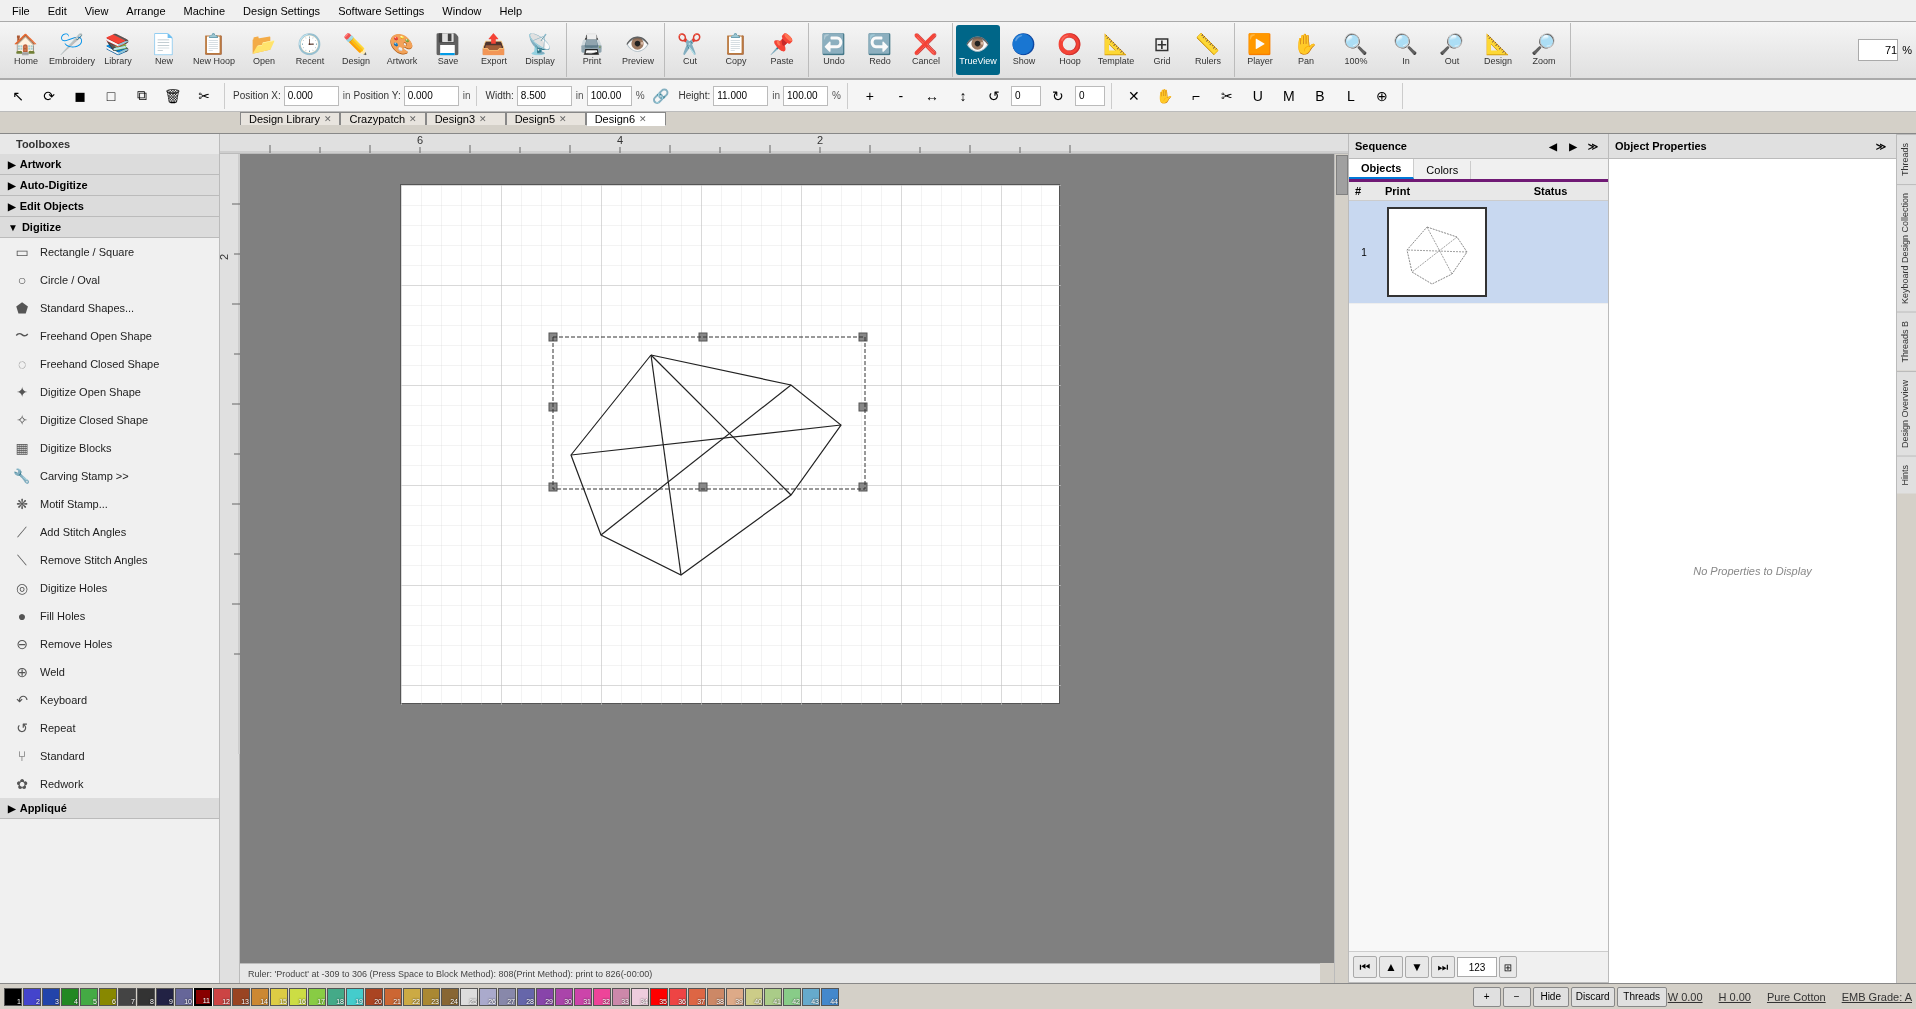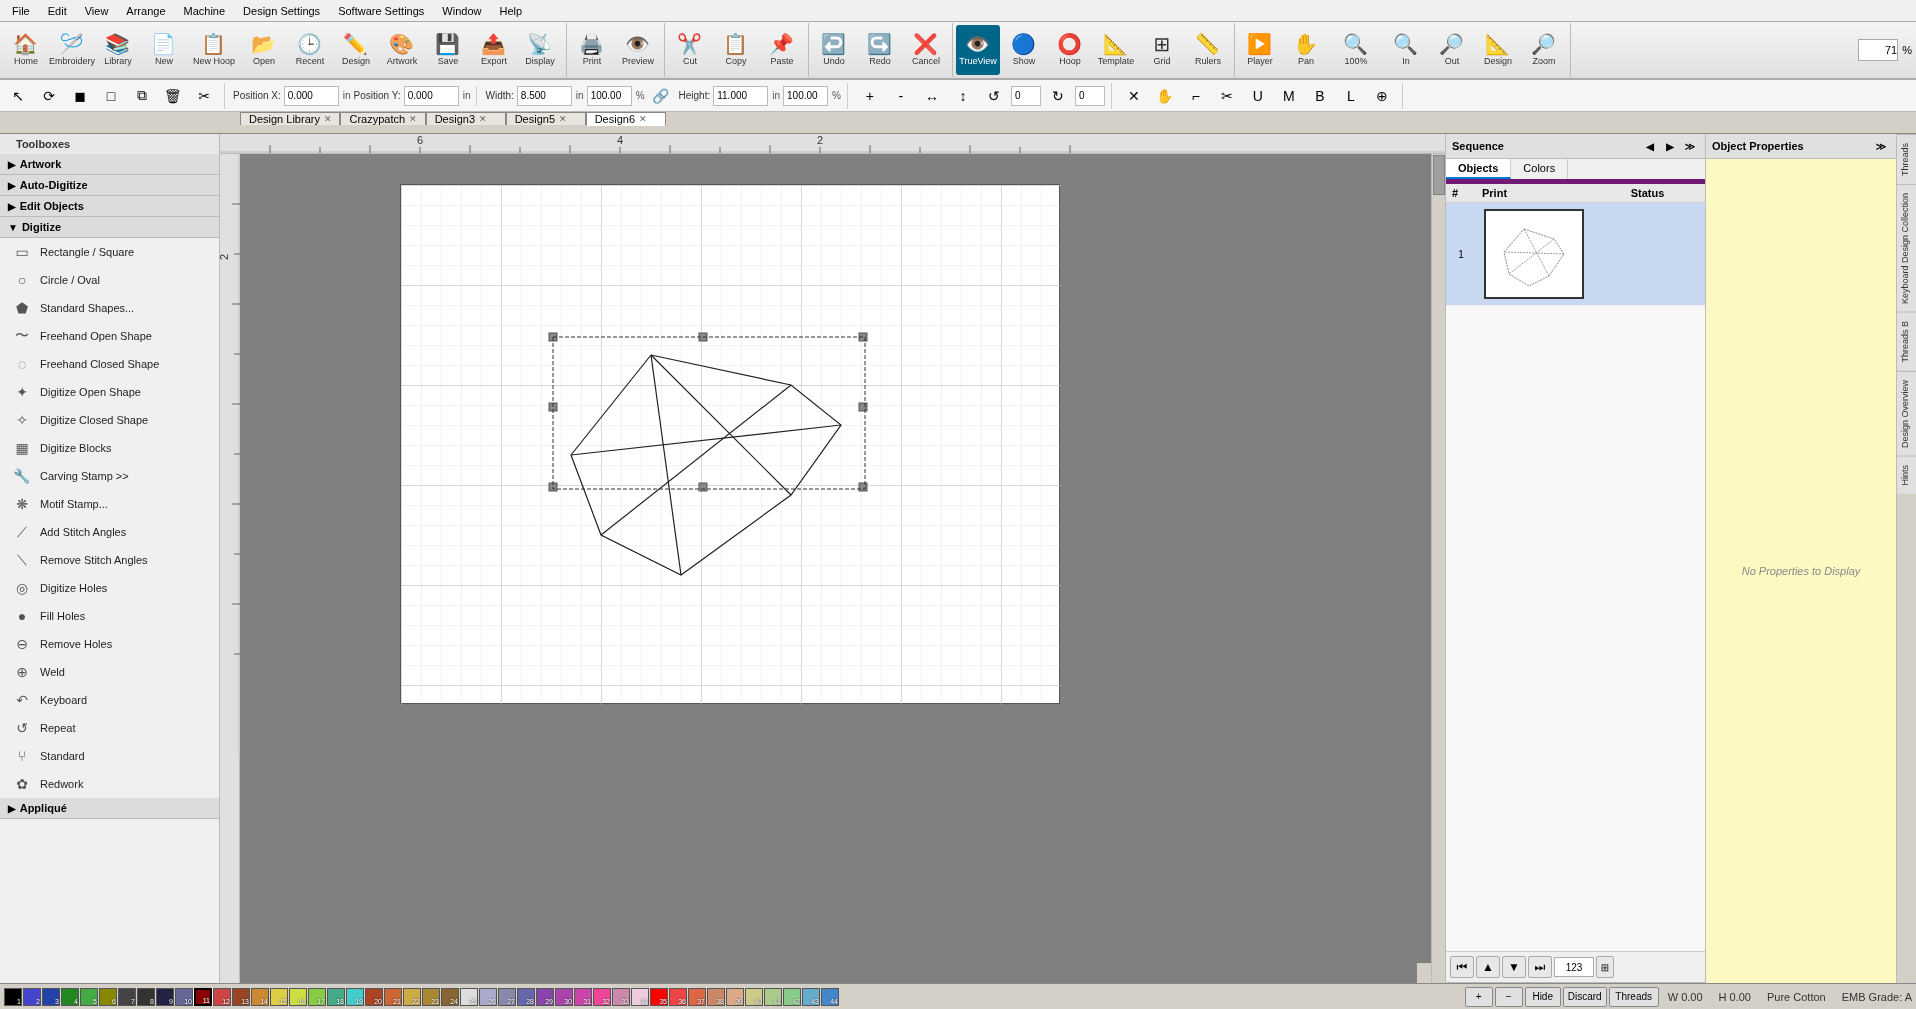--- a/index.html
+++ b/index.html
@@ -525,20 +525,23 @@
 
             <polyline points="250,170 390,200 440,240 390,310 280,390 200,350 170,270 250,170" fill="none" stroke="#222" stroke-width="1.2"></polyline>
 
             <line x1="250" y1="170" x2="390" y2="310" stroke="#222" stroke-width="1.2"></line>
             <line x1="390" y1="200" x2="200" y2="350" stroke="#222" stroke-width="1.2"></line>
             <line x1="440" y1="240" x2="170" y2="270" stroke="#222" stroke-width="1.2"></line>
             <line x1="280" y1="390" x2="250" y2="170" stroke="#222" stroke-width="1.2"></line>
           </svg>
         </div>
 
+        <div style="position:absolute; bottom:0; left:0; right:14px; height:20px; background:#e8e8e8; border-top:1px solid #bbb; display:flex; align-items:center; padding:0 8px;">
+          <span style="font-size:9px; color:#444;">Ruler: 'Product' at -309 to 306 (Press Space to Block Method): 808(Print Method): print to 826(-00:00)</span>
+        </div>
 
         <div style="position:absolute; bottom:0; right:0; width:14px; height:20px; background:#d4d0c8;"></div>
       </div>
 
       <div style="width:14px; background:#d4d0c8; border-left:1px solid #bbb; flex-shrink:0;">
         <div style="width:12px; height:40px; background:#a0a0a0; border:1px solid #808080; margin:1px; cursor:pointer;"></div>
       </div>
     </div>
   </div>
 
@@ -547,21 +550,21 @@
     <div id="sequence-panel" style="width:260px; display:flex; flex-direction:column; border-left:1px solid #bbb; background:#f8f8f8;">
       <div id="sequence-header" style="background:#e0e0e0; padding:3px 6px; font-weight:bold; display:flex; align-items:center; justify-content:space-between; border-bottom:1px solid #bbb;">
         <span>Sequence</span>
         <div style="display:flex; gap:2px;">
           <div class="tb2-btn" style="width:18px; height:18px; font-size:10px;">◀</div>
           <div class="tb2-btn" style="width:18px; height:18px; font-size:10px;">▶</div>
           <div class="tb2-btn" style="width:18px; height:18px; font-size:10px;">≫</div>
         </div>
       </div>
 
-      <div id="sequence-tabs" style="display:flex; border-bottom:5px solid #701a75; background:#f0f0f0;">
+      <div id="sequence-tabs" style="display:flex; border-bottom:3px solid #701a75; background:#f0f0f0;align-items:flex-end;">
         <div class="seq-tab active">Objects</div>
         <div class="seq-tab">Colors</div>
       </div>
 
       <div class="seq-table-header">
         <div class="seq-th">#</div>
         <div class="seq-th" style="flex:2;">Print</div>
         <div class="seq-th">Status</div>
       </div>
 
@@ -588,21 +591,21 @@
       <div id="seq-nav" style="display:flex; align-items:center; padding:4px; gap:2px; border-top:1px solid #ccc; background:#f0f0f0;">
         <div class="seq-nav-btn">⏮</div>
         <div class="seq-nav-btn">▲</div>
         <div class="seq-nav-btn">▼</div>
         <div class="seq-nav-btn">⏭</div>
         <input class="seq-nav-input" type="text" value="123" style="">
         <div class="seq-nav-btn" style="width:18px; font-size:10px;">⊞</div>
       </div>
     </div>
 
-    <div id="obj-props-panel" style="width:191px; display:flex; flex-direction:column; border-left:1px solid #bbb; background:#fef9c3;">
+    <div id="obj-props-panel" style="width:288px; display:flex; flex-direction:column; border-left:1px solid #bbb; background:#ffffff;">
       <div id="obj-props-header" style="background:#e0e0e0; padding:3px 6px; font-weight:bold; display:flex; align-items:center; justify-content:space-between; border-bottom:1px solid #bbb;">
         <span>Object Properties</span>
         <div class="tb2-btn" style="width:18px; height:18px; font-size:10px;">≫</div>
       </div>
       <div id="obj-props-content" style="flex:1; display:flex; align-items:center; justify-content:center;">
         <span>No Properties to Display</span>
       </div>
     </div>
 
     <div id="right-vtabs" style="display:flex; flex-direction:column; width:20px; background:#d4d0c8; border-left:1px solid #bbb;">
@@ -752,19 +755,19 @@
         <span style="font-size: 7px; color: rgb(255, 255, 255); text-shadow: rgb(0, 0, 0) 0px 0px 2px; user-select: none; position: absolute; bottom: 0px; right: 0px; line-height: 1;">44</span>
       </div>
     </div>
   <div style="display:flex; gap:2px; margin-left:4px; flex-shrink:0;">
     <div class="color-btn">+</div>
     <div class="color-btn">−</div>
     <div class="color-btn" style="width:36px;">Hide</div>
     <div class="color-btn" style="width:44px;">Discard</div>
     <div class="color-btn" style="width:50px;">Threads</div>
   </div>
-  <div style="margin-left:8px; display:flex; gap:16px; flex-shrink:0; font-size:10px; color:#333;">
+  <div style="display:flex; gap:16px; flex-shrink:0; font-size:10px; color:#333;text-decoration:underline;">
     <span>W 0.00</span>
     <span>H 0.00</span>
     <span>Pure Cotton</span>
     <span>EMB Grade: A</span>
   </div>
 </div>
 
 </body></html>

